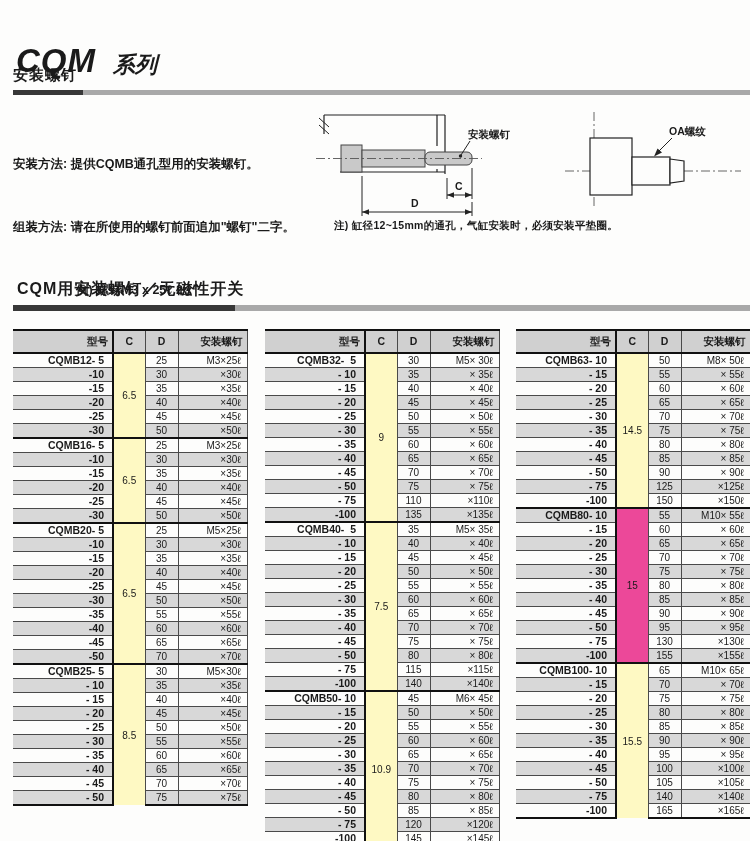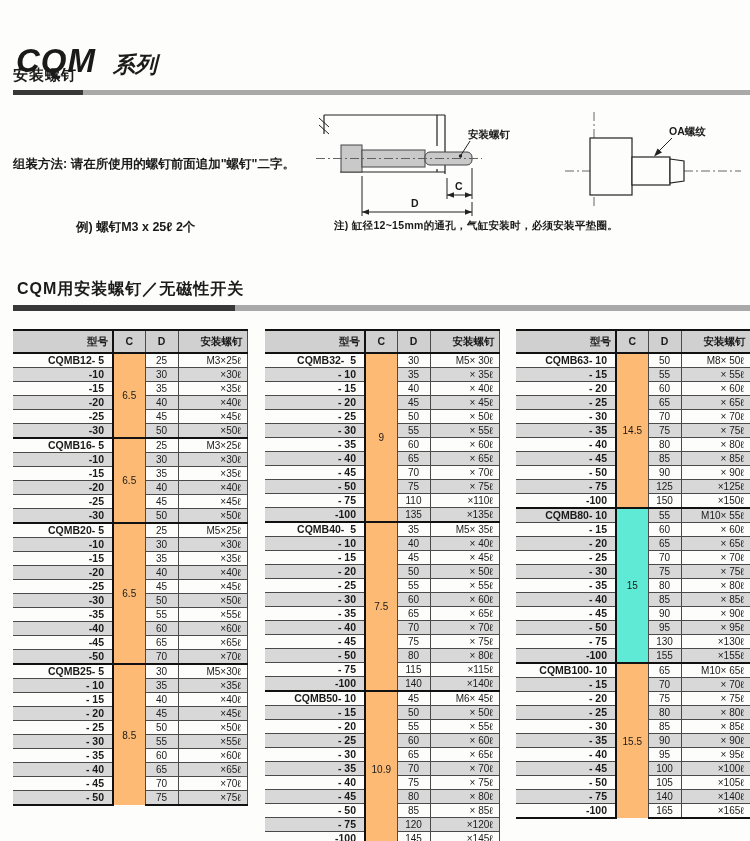--- a/index.html
+++ b/index.html
@@ -41,49 +41,50 @@
     height:13px;line-height:13px;padding:4px;background:var(--header-gray);
     font-weight:bold;font-size:10.5px;
     border-top:2px solid var(--line-dark);border-bottom:2px solid var(--line-dark);
   }
   .spec-table td{height:13px;line-height:13px;padding:0;}
   .col-model{text-align:right;}
   td.col-model{font-weight:bold;font-size:10.5px;padding-right:8px;white-space:pre;
     border-right:2px solid var(--line-dark);border-bottom:1px solid var(--line-mid);}
   th.col-model{border-right:2px solid var(--line-dark);}
   .col-c{text-align:center;}
-  td.col-c{background:#fdba74;border-right:1px solid var(--line-mid);vertical-align:middle;}
+  td.col-c{background:#fef9c3;border-right:1px solid var(--line-mid);vertical-align:middle;}
   th.col-c{border-right:1px solid var(--line-mid);}
   .col-d{text-align:center;}
   td.col-d{border-right:1px solid var(--line-mid);border-bottom:1px solid var(--line-mid);}
   th.col-d{border-right:1px solid var(--line-mid);}
   .col-screw{text-align:right;}
   td.col-screw{padding-right:6px;white-space:pre;border-right:1px solid var(--line-mid);
     border-bottom:1px solid var(--line-mid);}
   th.col-screw{border-right:1px solid var(--line-mid);}
   tr.stripe td{background:var(--stripe-gray);}
-  tr.stripe td.col-c{background:#5eead4;}
+  tr.stripe td.col-c{background:#ec4899;}
   tr.group-start td{border-top:2px solid var(--line-dark);}
   .spec-table tbody tr:last-child td{border-bottom:2px solid var(--line-dark);}
 </style>
 </head>
 <body>
 
 <div class="abs page-title">
   <span class="title-latin">CQM</span>
   <span class="title-cn">系列</span>
 </div>
 
 <div class="abs sec1-title">安装螺钉</div>
 <div class="abs bar bar1">
   <div class="dark"></div>
     <div class="lite"></div>
 </div>
 
 <div class="abs intro">
+  <div>安装方法: 提供CQMB通孔型用的安装螺钉。</div>
   <div>组装方法: 请在所使用的螺钉前面追加"螺钉"二字。</div>
   <div class="indent">例) 螺钉M3 x 25ℓ 2个</div>
 </div>
 
 <svg class="abs" style="left:310px;top:98px;" width="220" height="130" viewBox="0 0 220 130">
   <g stroke="#222" stroke-width="1.2" fill="none">
     <path d="M14,17 H135"></path>
     <path d="M135,17 V76"></path>
     <path d="M30,74 H135"></path>
     <path d="M14,17 V36"></path>

